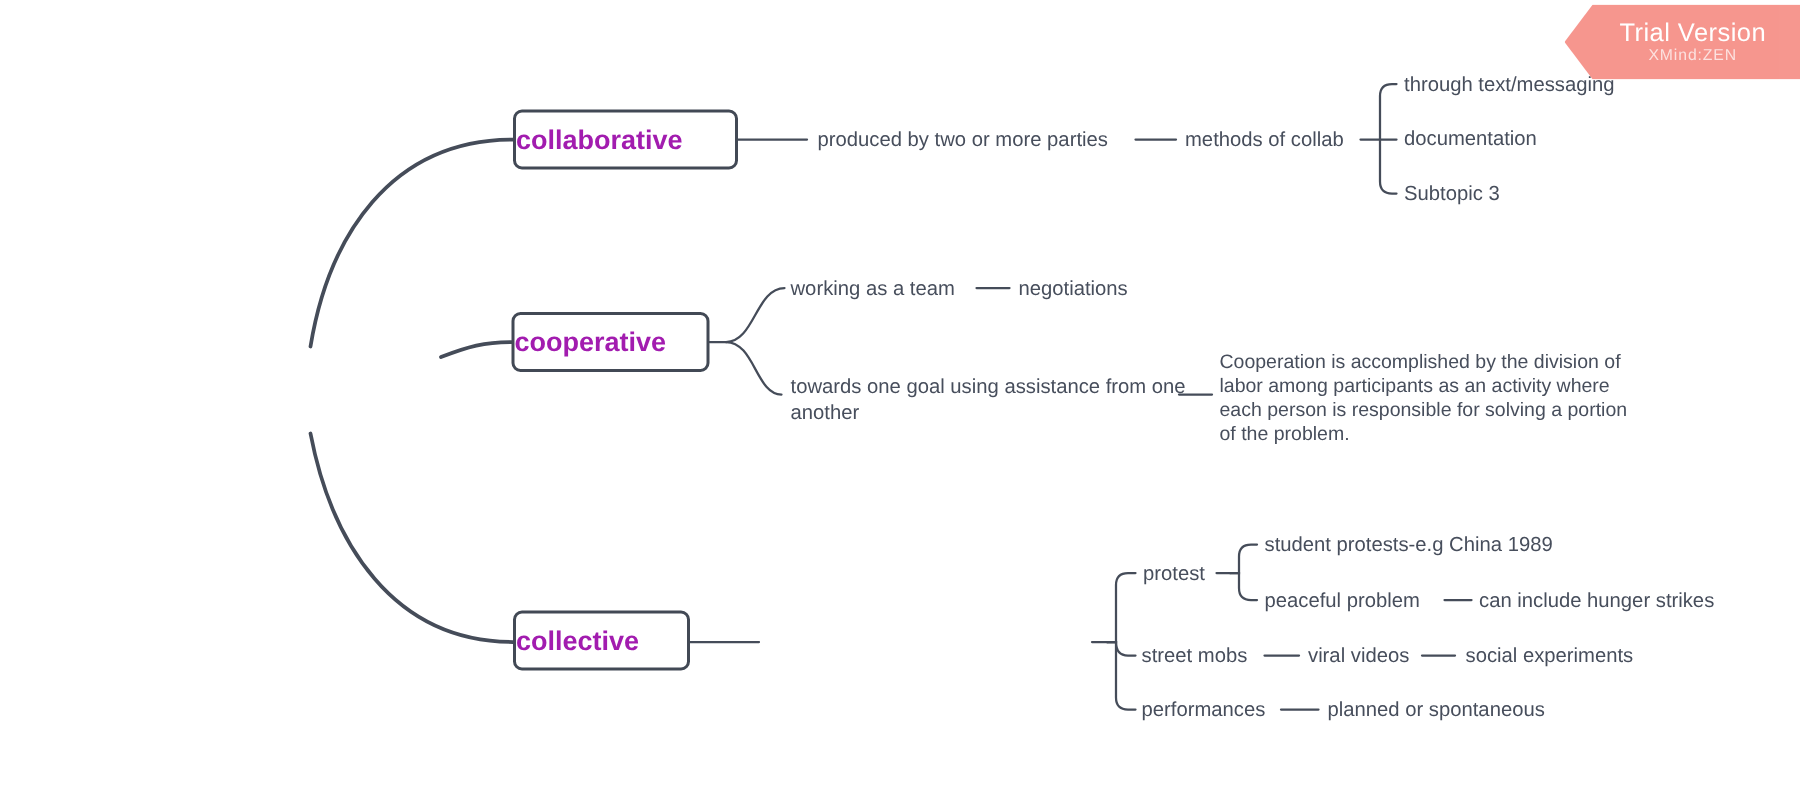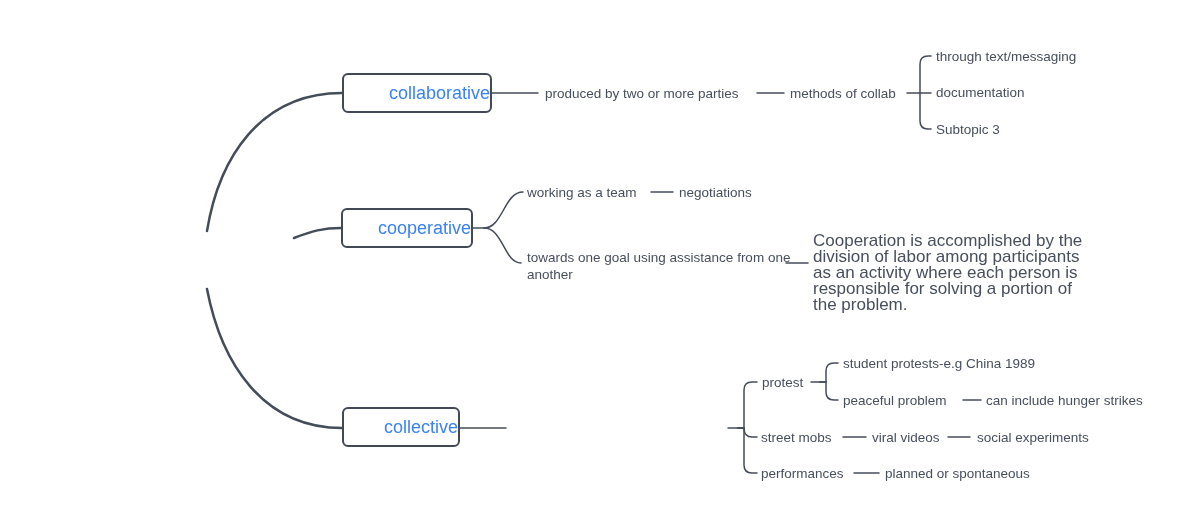--- a/index.html
+++ b/index.html
@@ -10,23 +10,23 @@
     overflow:hidden;
     font-family:"Liberation Sans", sans-serif;
   }
   svg.connectors{position:absolute;left:0;top:0;}
   .topic-box{
     position:absolute;
     box-sizing:border-box;
     background:#ffffff;
     border:2px solid #424955;
     border-radius:6px;
-    display:flex;align-items:center;justify-content:flex-end;
-    color:#3b82f6;
-    font-weight:normal;
+    display:flex;align-items:center;justify-content:flex-start;
+    color:#a21caf;
+    font-weight:bold;
     white-space:nowrap;
   }
   #root-box{left:42px;top:232px;width:251px;height:56px;font-size:25px;}
   #collaborative-box{left:342px;top:73px;width:150px;height:40px;font-size:18px;}
   #cooperative-box{left:341px;top:208px;width:132px;height:40px;font-size:18px;}
   #collective-box{left:342px;top:407px;width:118px;height:40px;font-size:18px;}
   .lbl{
     position:absolute;
     transform:translateY(-50%);
     color:#474e5c;
@@ -34,21 +34,21 @@
     white-space:nowrap;
   }
   .lbl-block{
     position:absolute;
     color:#474e5c;
     font-size:13.5px;
     line-height:16.5px;
     white-space:normal;
   }
   #goal-block{left:527px;top:250px;width:264px;}
-  #note-block{left:813px;top:233px;width:282px;font-size:17px;line-height:16px;}
+  #note-block{left:813px;top:233px;width:282px;font-size:13px;line-height:16px;}
   #trial-badge{
     position:absolute;
     left:1043px;top:3px;width:157px;height:50px;
     background:#f5877e;
     opacity:0.87;
     clip-path:polygon(0% 50%, 12% 0%, 100% 0%, 100% 100%, 12% 100%);
     display:flex;flex-direction:column;align-items:center;justify-content:center;
     padding-left:14px;box-sizing:border-box;
     cursor:pointer;
   }
@@ -120,14 +120,18 @@
   <span class="lbl" style="left:762px;top:382px">protest</span>
   <span class="lbl" style="left:843px;top:363px">student protests-e.g China 1989</span>
   <span class="lbl" style="left:843px;top:400px">peaceful problem</span>
   <span class="lbl" style="left:986px;top:400px">can include hunger strikes</span>
   <span class="lbl" style="left:761px;top:437px">street mobs</span>
   <span class="lbl" style="left:872px;top:437px">viral videos</span>
   <span class="lbl" style="left:977px;top:437px">social experiments</span>
   <span class="lbl" style="left:761px;top:473px">performances</span>
   <span class="lbl" style="left:885px;top:473px">planned or spontaneous</span>
 
+  <div id="trial-badge">
+    <span class="badge-title">Trial Version</span>
+    <span class="badge-subtitle">XMind:ZEN</span>
+  </div>
 
 </div>
 
 </body></html>

